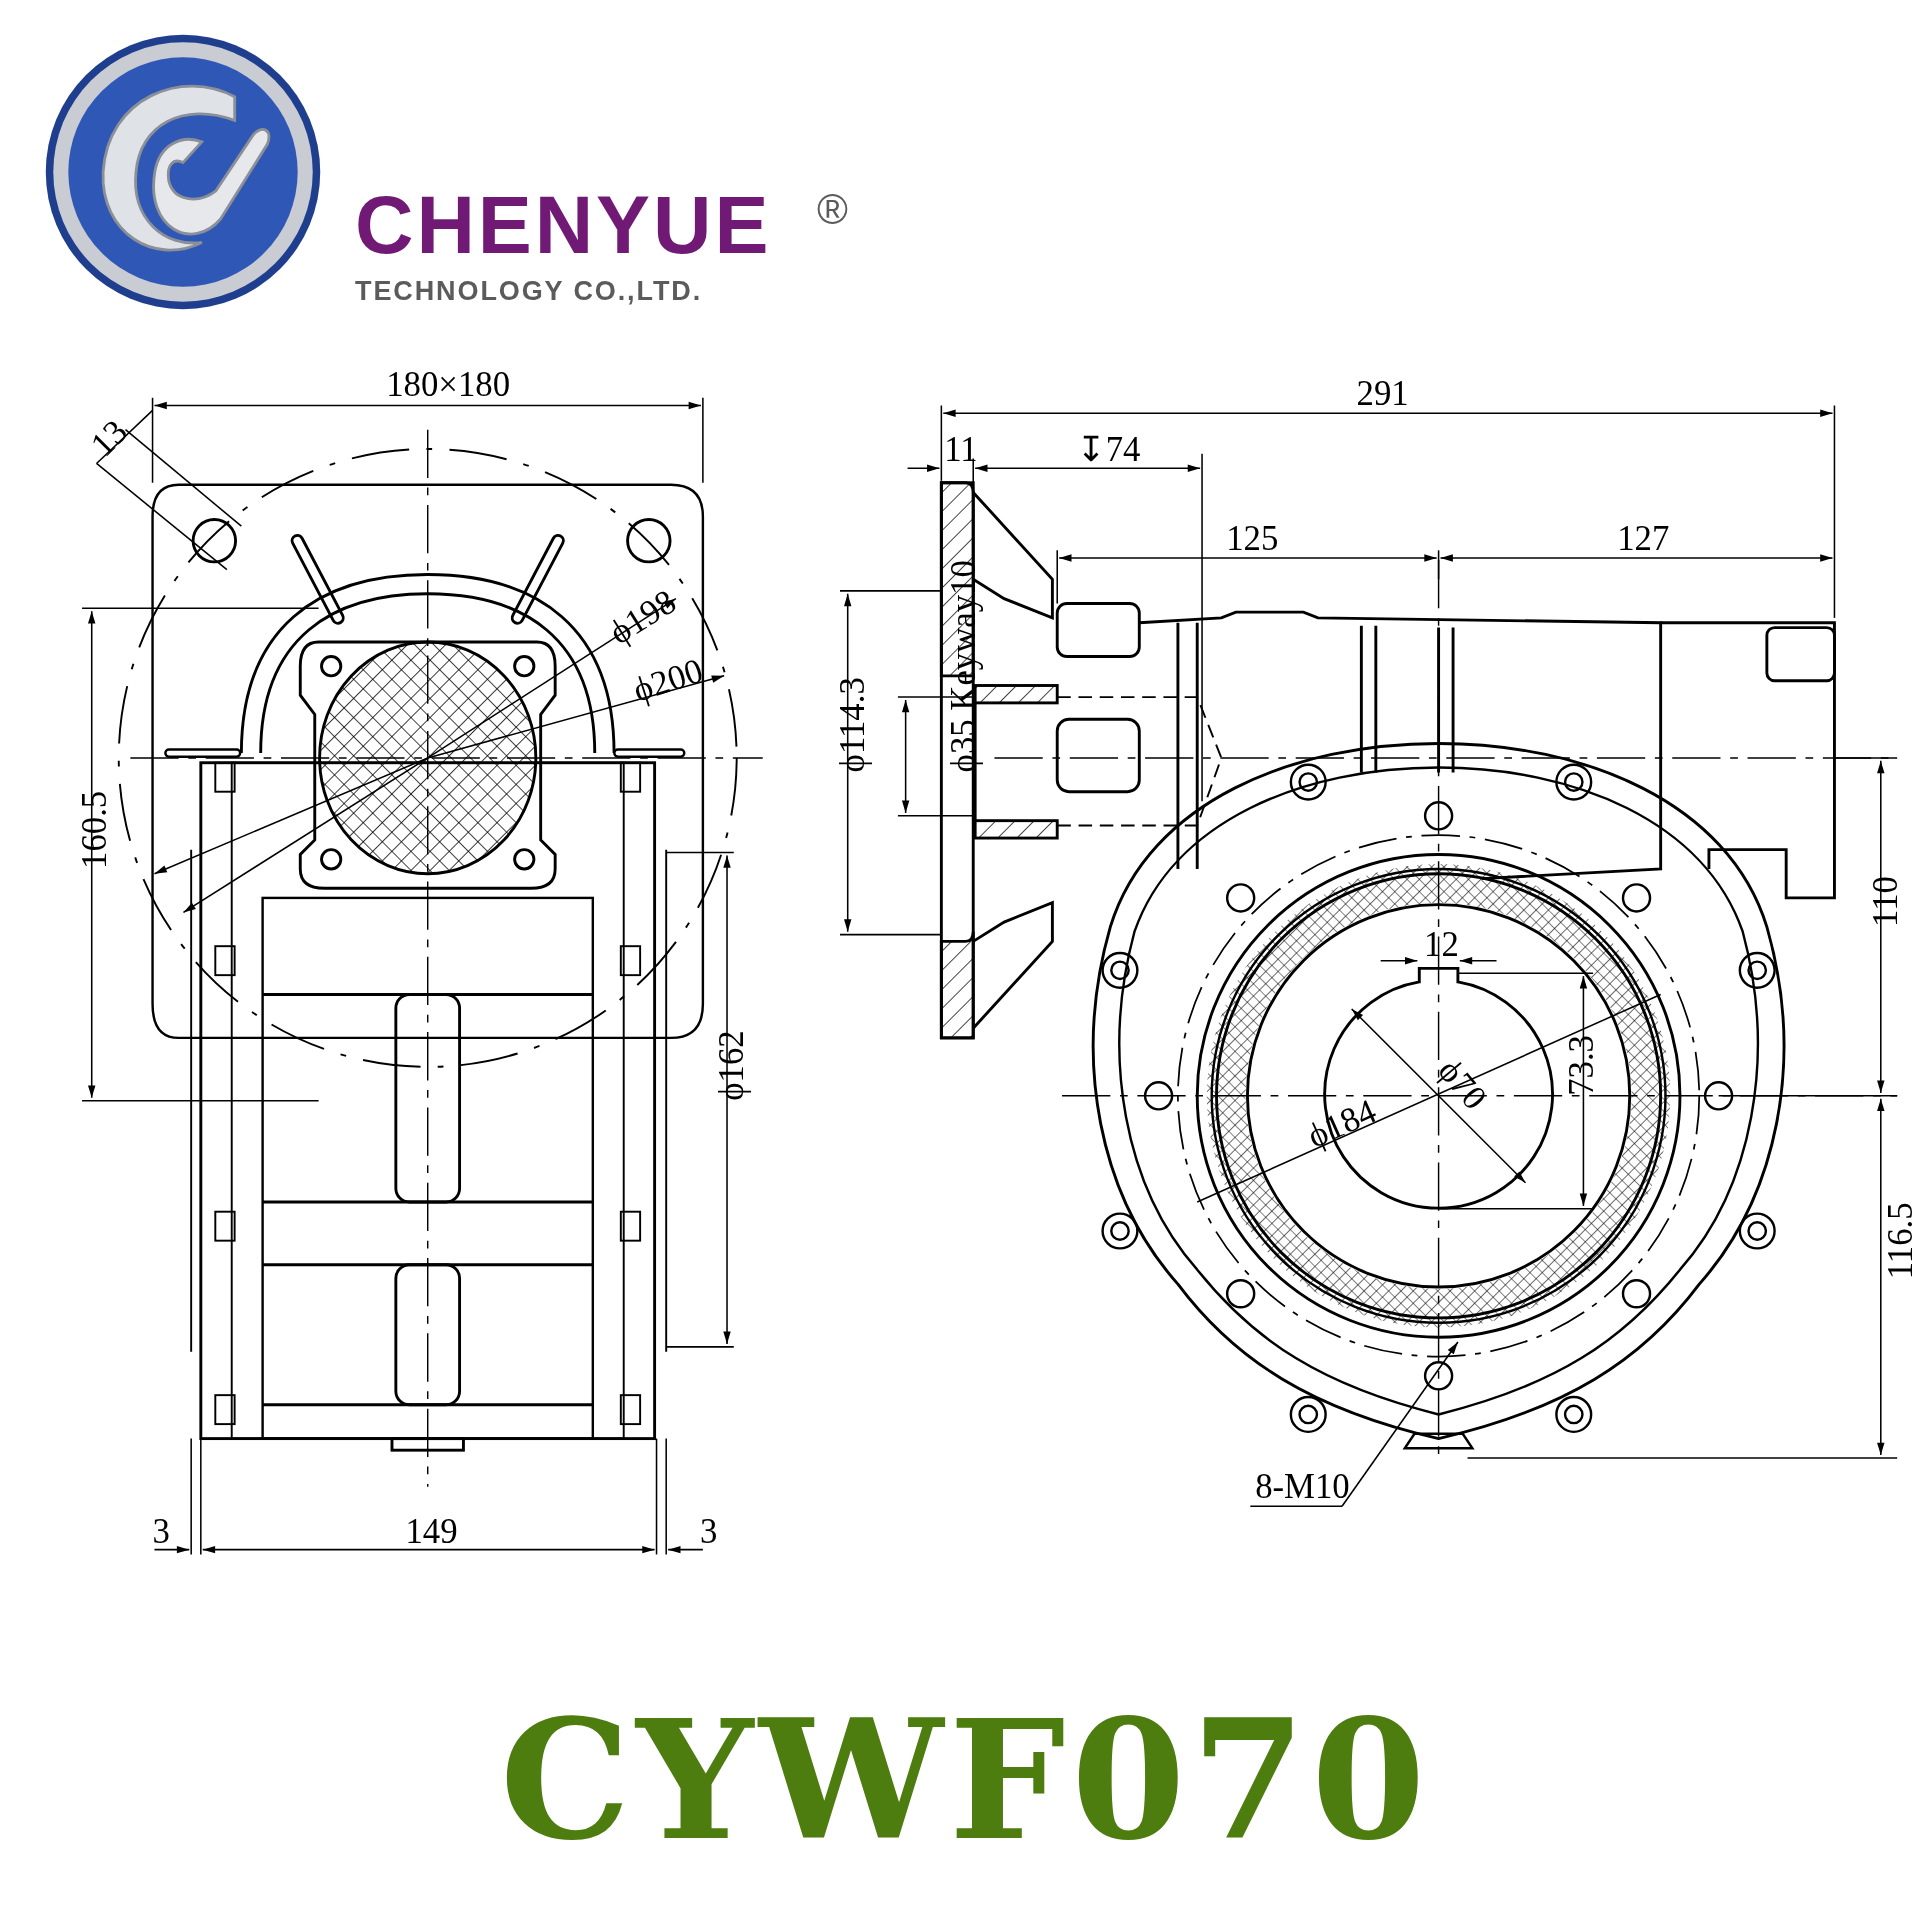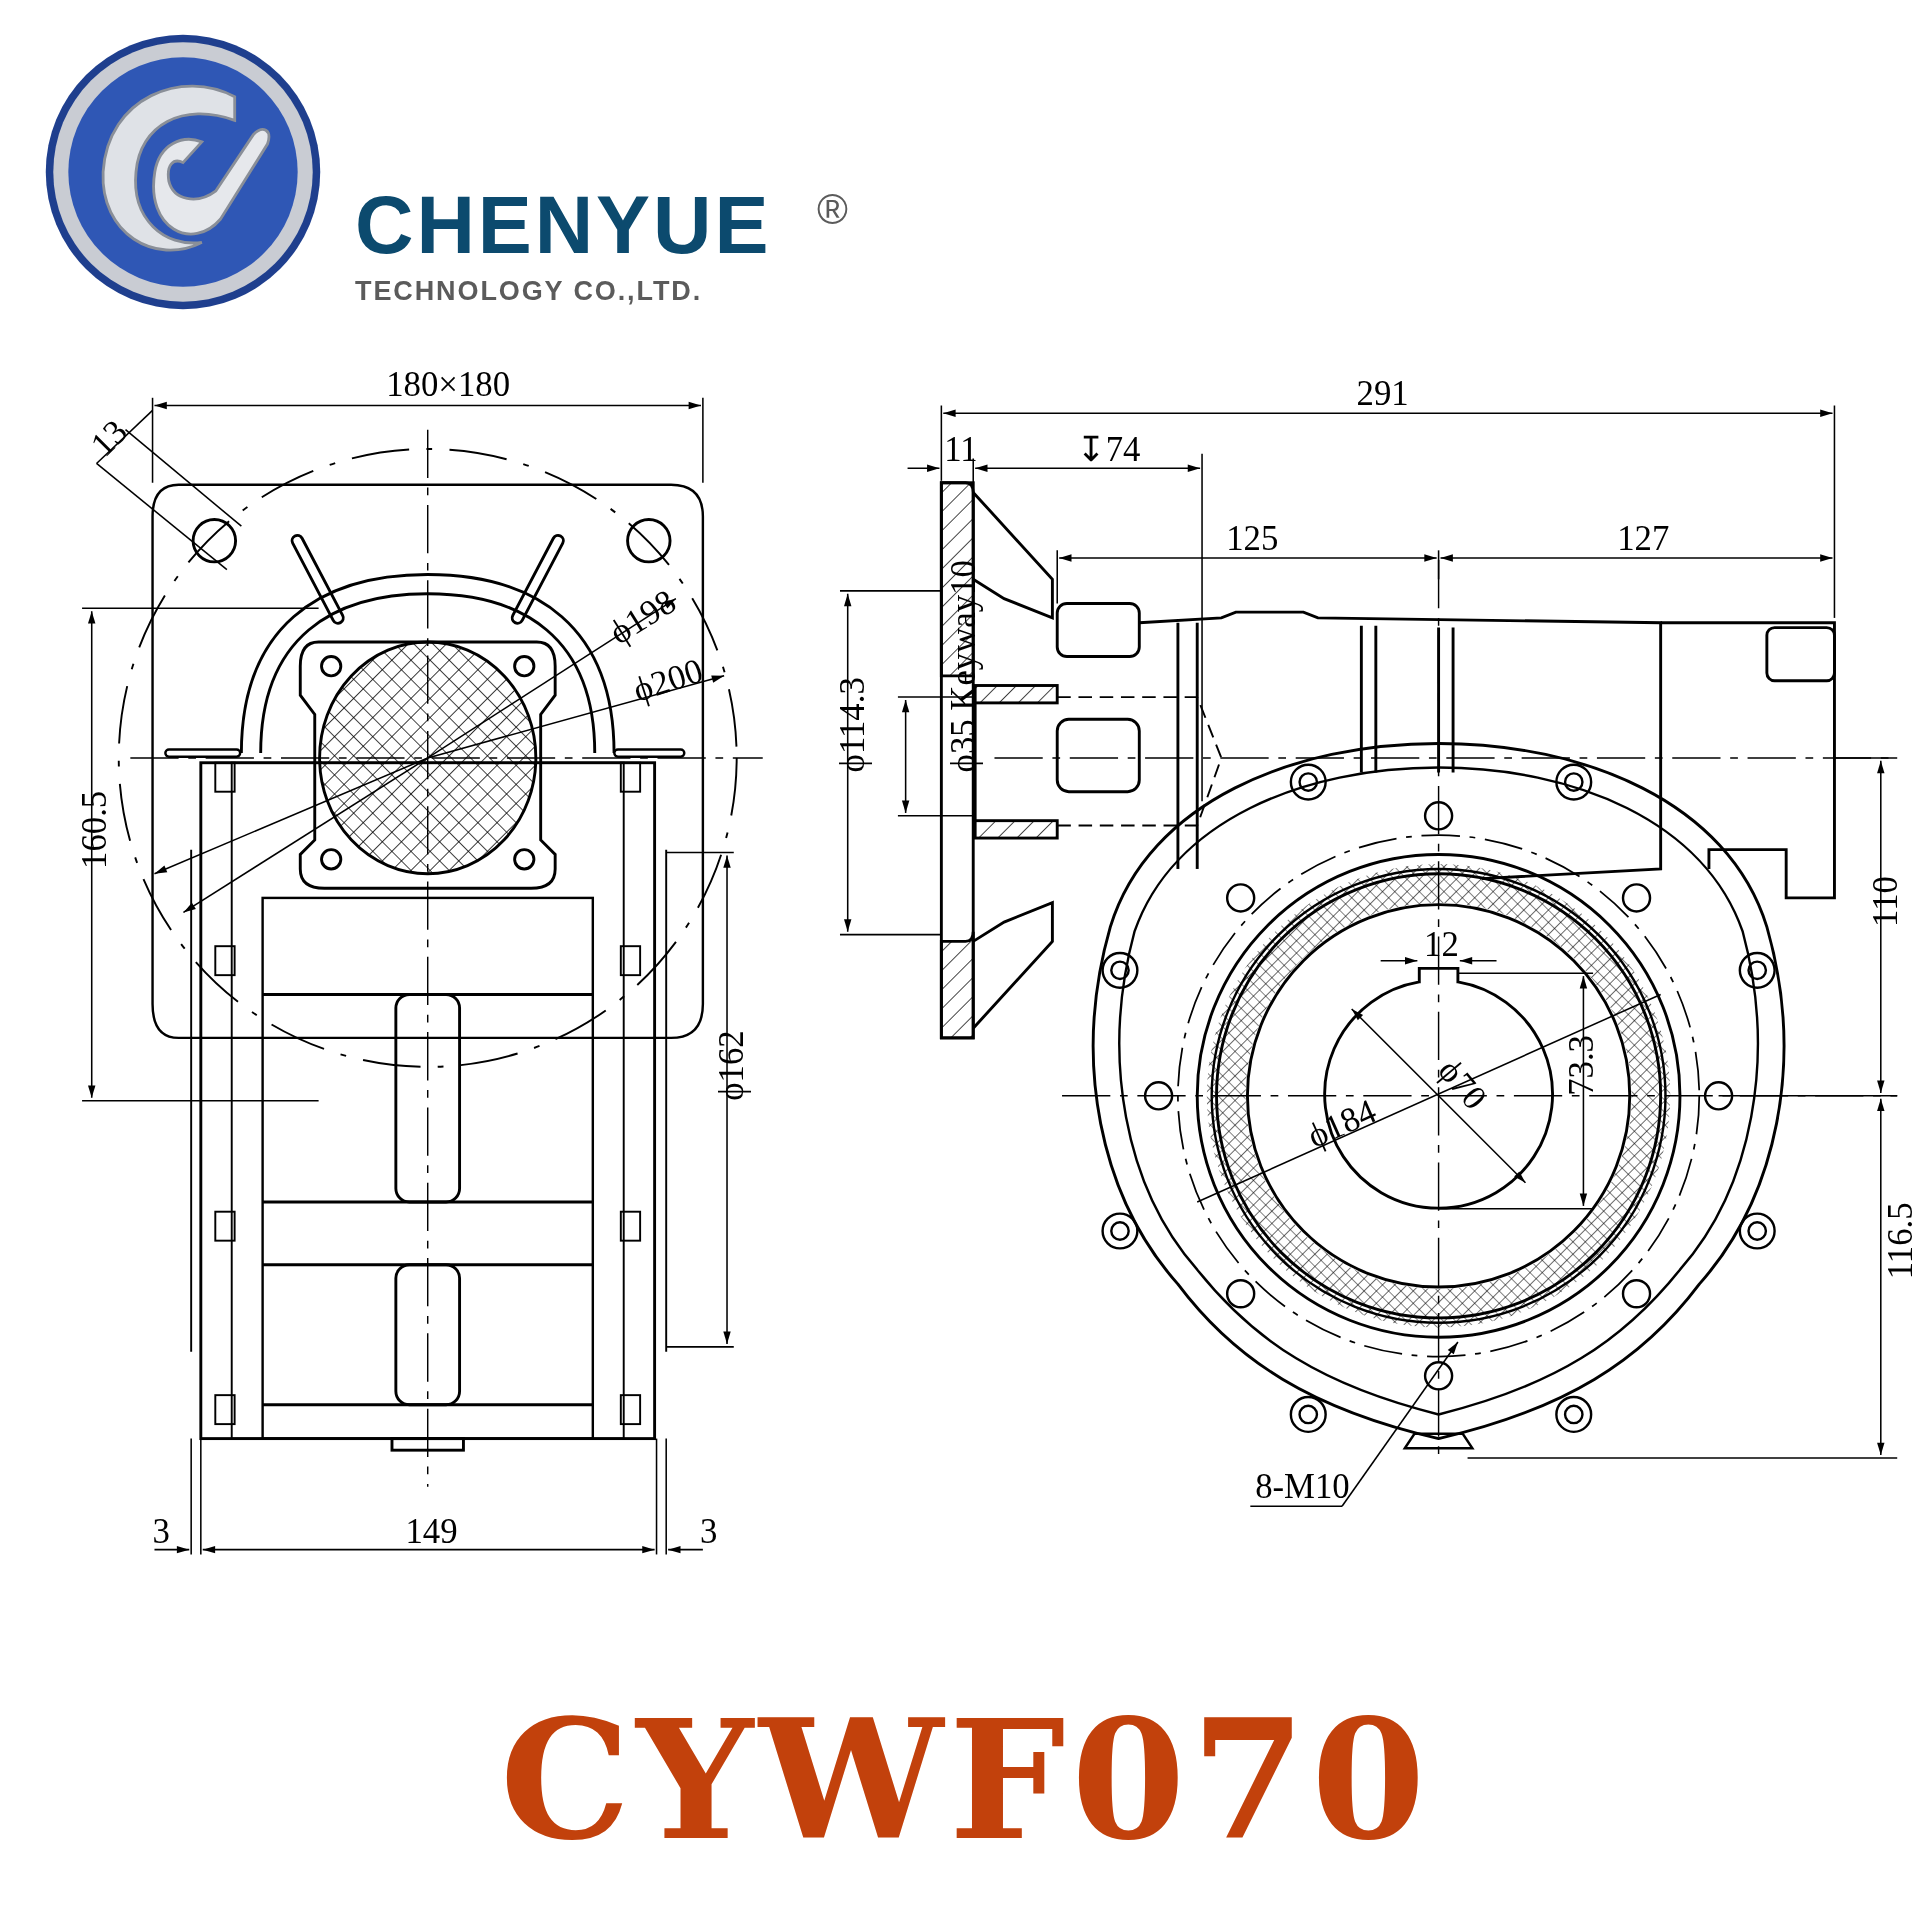--- a/index.html
+++ b/index.html
@@ -1,21 +1,21 @@
 <!DOCTYPE html>
 <html><head>
 <meta charset="utf-8">
 <style>
   html, body { margin: 0; padding: 0; background: #ffffff; }
   body { width: 1931px; height: 1931px; position: relative; overflow: hidden; }
   .logo { position: absolute; left: 42px; top: 31px; width: 282px; height: 282px; }
-  .brand { position: absolute; left: 355px; top: 185px; font-family: "Liberation Sans", sans-serif; font-weight: 700; color: #0c4a6e; font-size: 81px; letter-spacing: 2.9px; line-height: 1; }
+  .brand { position: absolute; left: 355px; top: 185px; font-family: "Liberation Sans", sans-serif; font-weight: 700; color: #701a75; font-size: 81px; letter-spacing: 2.9px; line-height: 1; }
   .reg { position: absolute; left: 817px; top: 189px; font-family: "Liberation Sans", sans-serif; color: #5b5b5b; font-size: 42px; line-height: 1; }
   .sub { position: absolute; left: 355px; top: 278px; font-family: "Liberation Sans", sans-serif; font-weight: 700; color: #5b5b5b; font-size: 27px; letter-spacing: 1.9px; line-height: 1; }
-  .model { position: absolute; left: 0; width: 1931px; top: 1699px; text-align: center; font-family: "DejaVu Serif", serif; font-weight: 700; font-size: 164px; color: #c2410c; letter-spacing: 5.8px; line-height: 1; }
+  .model { position: absolute; left: 0; width: 1931px; top: 1699px; text-align: center; font-family: "DejaVu Serif", serif; font-weight: 700; font-size: 164px; color: #4d7c0f; letter-spacing: 5.8px; line-height: 1; }
   svg.drawing { position: absolute; left: 0; top: 0; }
   .dim { font-family: "Liberation Serif", serif; font-size: 36px; fill: #000; }
 </style>
 </head>
 <body>
 
 <svg class="logo" viewBox="0 0 300 300">
   <ellipse cx="150" cy="150" rx="146" ry="146" fill="#1f3f8e"></ellipse>
   <ellipse cx="150" cy="150" rx="138" ry="138" fill="#c9ccd3"></ellipse>
   <ellipse cx="150" cy="150" rx="122" ry="122" fill="#2f57b5"></ellipse>

